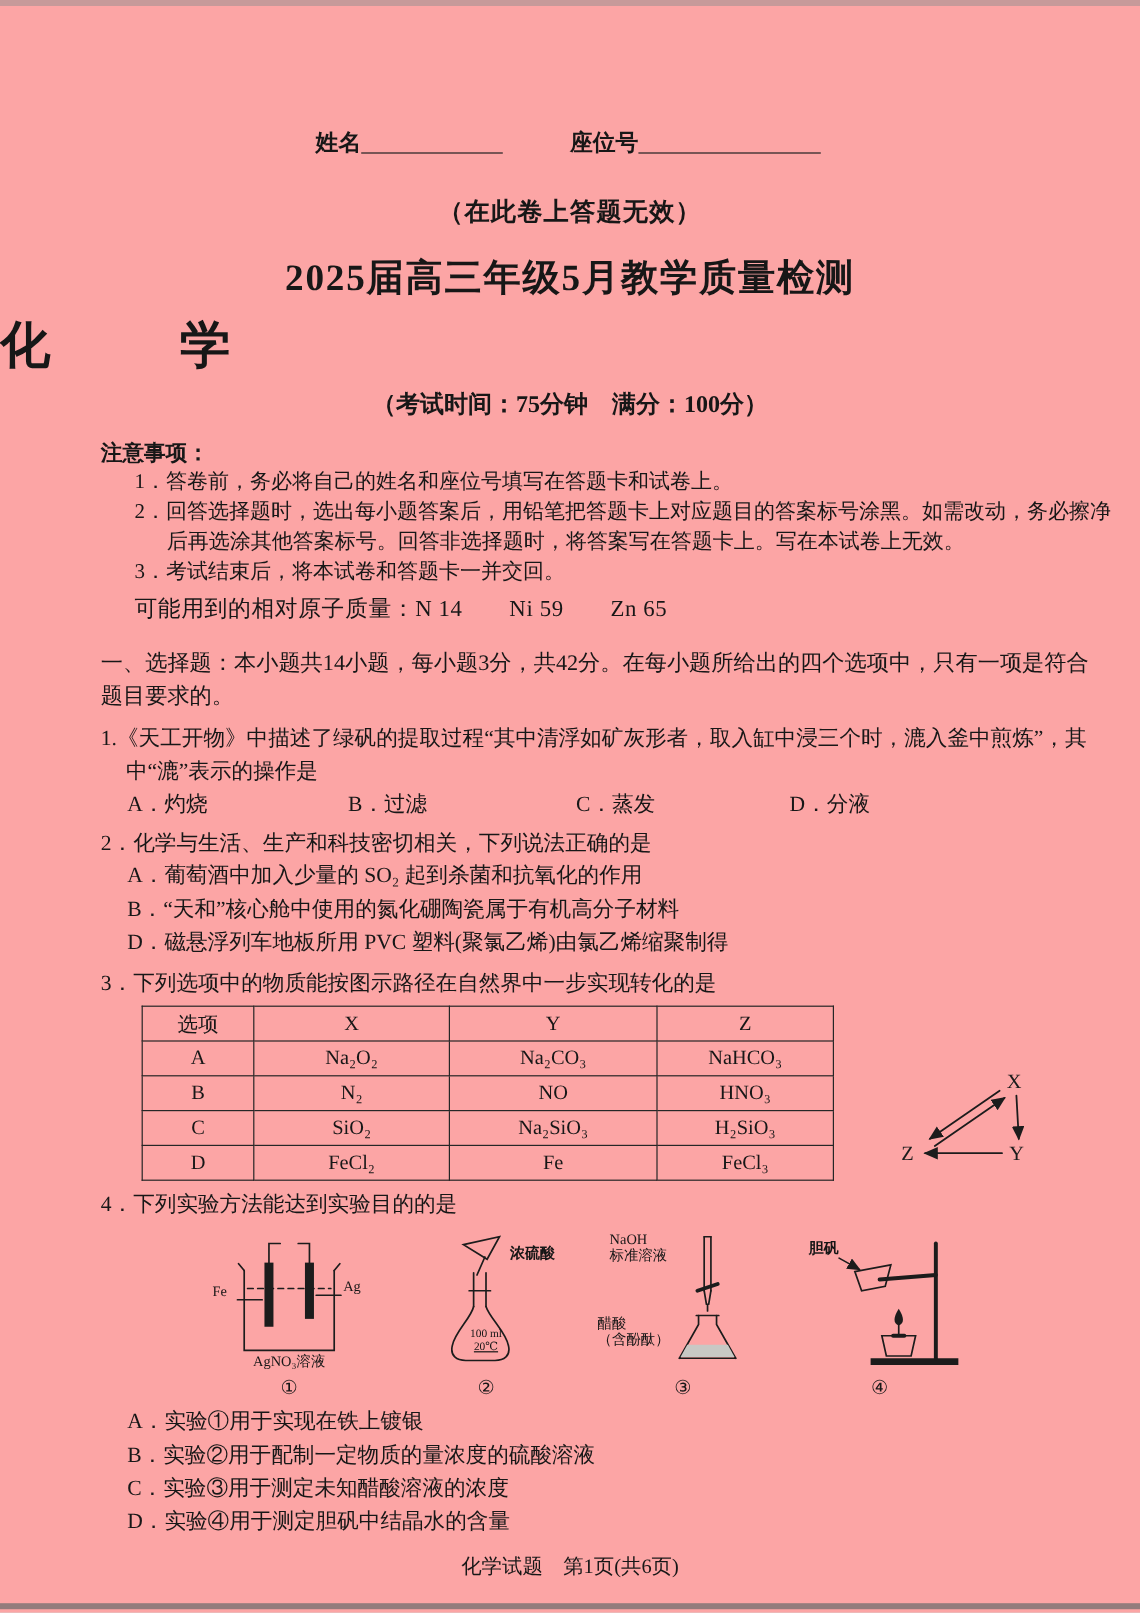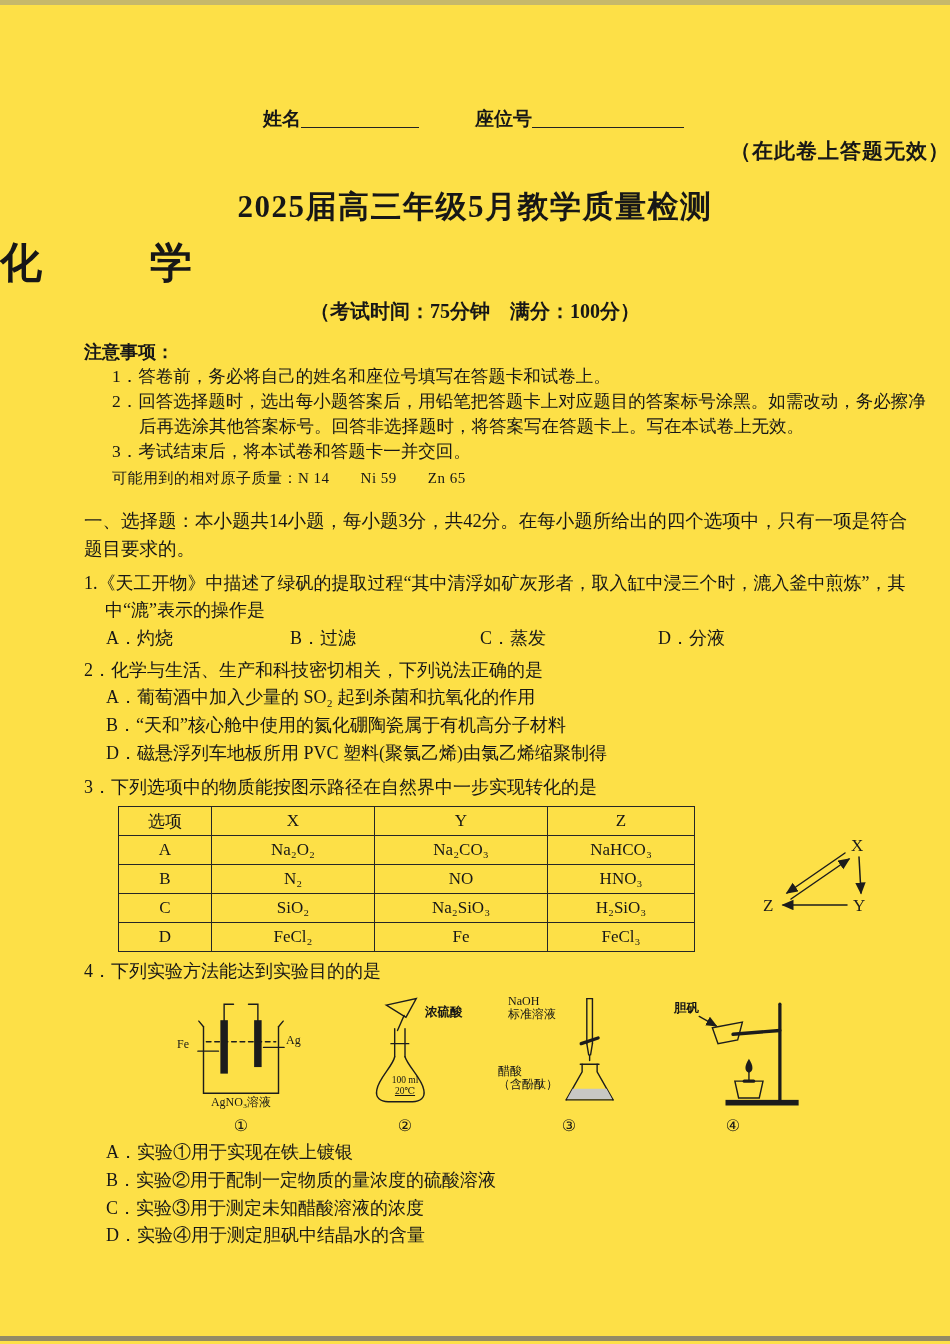--- a/index.html
+++ b/index.html
@@ -1,56 +1,56 @@
 <!DOCTYPE html>
 <html><head>
 <meta charset="utf-8">
 <style>
   html, body { margin: 0; padding: 0; background: #d9d9d9; }
   .page {
     position: relative;
     width: 950px; height: 1344px;
     margin: 0 auto;
-    background: #fde047;
+    background: #fca5a5;
     color: #171717;
     font-family: "Liberation Serif", "DejaVu Serif", serif;
     overflow: hidden;
   }
   .scan-top { position:absolute; top:0; left:0; width:100%; height:5px; background:#8f8f8f; opacity:.5; }
   .scan-bottom { position:absolute; bottom:3px; left:0; width:100%; height:5px; background:#6f6f6f; opacity:.75; }
 
   
   .name-line { margin: 106px 0 0 263px; font-size: 19px; font-weight: 700; }
   .blank { display:inline-block; border-bottom: 1.7px solid #222; height: 1em; vertical-align: -3px; }
   .blank.w1 { width: 118px; }
   .blank.w2 { width: 152px; }
   .seat-label { margin-left: 56px; }
-  .invalid-notice { margin-top: 5px; text-align:right; font-size: 21px; font-weight: 700; letter-spacing: 1px; }
+  .invalid-notice { margin-top: 30px; text-align:center; font-size: 21px; font-weight: 700; letter-spacing: 1px; }
   .exam-title { margin-top: 21px; text-align:center; font-size: 31px; font-weight: 700; letter-spacing: 1.5px; }
   .subject-title { margin-top: 7px; font-size: 42px; font-weight: 700; letter-spacing: 8px; }
   .exam-info { margin-top: 7px; text-align:center; font-size: 20px; font-weight: 700; }
 
   
   .notes-heading { margin: 15px 0 0 84px; font-size: 18px; font-weight: 700; }
   .note-item { margin-left: 112px; width: 800px; font-size: 17.5px; line-height: 1.42; padding-left: 27px; text-indent: -27px; }
-  .atomic-mass { margin: 6px 0 0 112px; font-size: 15px; letter-spacing: .5px; }
+  .atomic-mass { margin: 6px 0 0 112px; font-size: 19px; letter-spacing: .5px; }
 
   
   .section-heading { margin: 20px 0 0 84px; width: 836px; font-size: 18.5px; font-weight: 400; line-height: 1.5; }
 
   
   .stem { margin: 6px 0 0 84px; width: 836px; font-size: 18px; line-height: 1.48; padding-left: 21px; text-indent: -21px; }
   .options-row { margin: 2px 0 0 106px; display: flex; font-size: 18px; line-height: 1.45; }
   .options-row .opt.wa { width: 184px; }
   .options-row .opt.wb { width: 190px; }
   .options-row .opt.wc { width: 178px; }
   .opt-line { margin-left: 106px; font-size: 18px; line-height: 1.55; }
 
   
-  .q3-row { display: flex; align-items: center; margin: 6px 0 0 118px; gap: 60px; }
+  .q3-row { display: flex; align-items: flex-end; margin: 6px 0 0 118px; gap: 48px; }
   .q3-table { border-collapse: collapse; font-size: 17px; }
   .q3-table th, .q3-table td {
     border: 1.6px solid #262626; text-align: center; font-weight: 400;
     height: 26px; padding: 1px 8px;
   }
   .q3-table th:nth-child(1), .q3-table td:nth-child(1) { width: 76px; }
   .q3-table th:nth-child(2), .q3-table td:nth-child(2) { width: 146px; }
   .q3-table th:nth-child(3), .q3-table td:nth-child(3) { width: 156px; }
   .q3-table th:nth-child(4), .q3-table td:nth-child(4) { width: 130px; }
   .q3-diagram svg text { font-size: 17px; fill: #1c1c1c; font-family: "Liberation Serif", serif; }
@@ -243,15 +243,16 @@
         <span class="fig-num">④</span>
       </div>
     </div>
 
     <div class="opt-line" style="margin-top:4px;">A．实验①用于实现在铁上镀银</div>
     <div class="opt-line">B．实验②用于配制一定物质的量浓度的硫酸溶液</div>
     <div class="opt-line">C．实验③用于测定未知醋酸溶液的浓度</div>
     <div class="opt-line">D．实验④用于测定胆矾中结晶水的含量</div>
   </div>
 
+  <div class="page-footer">化学试题　第1页(共6页)</div>
 
   <div class="scan-bottom"></div>
 </div>
 
 </body></html>

